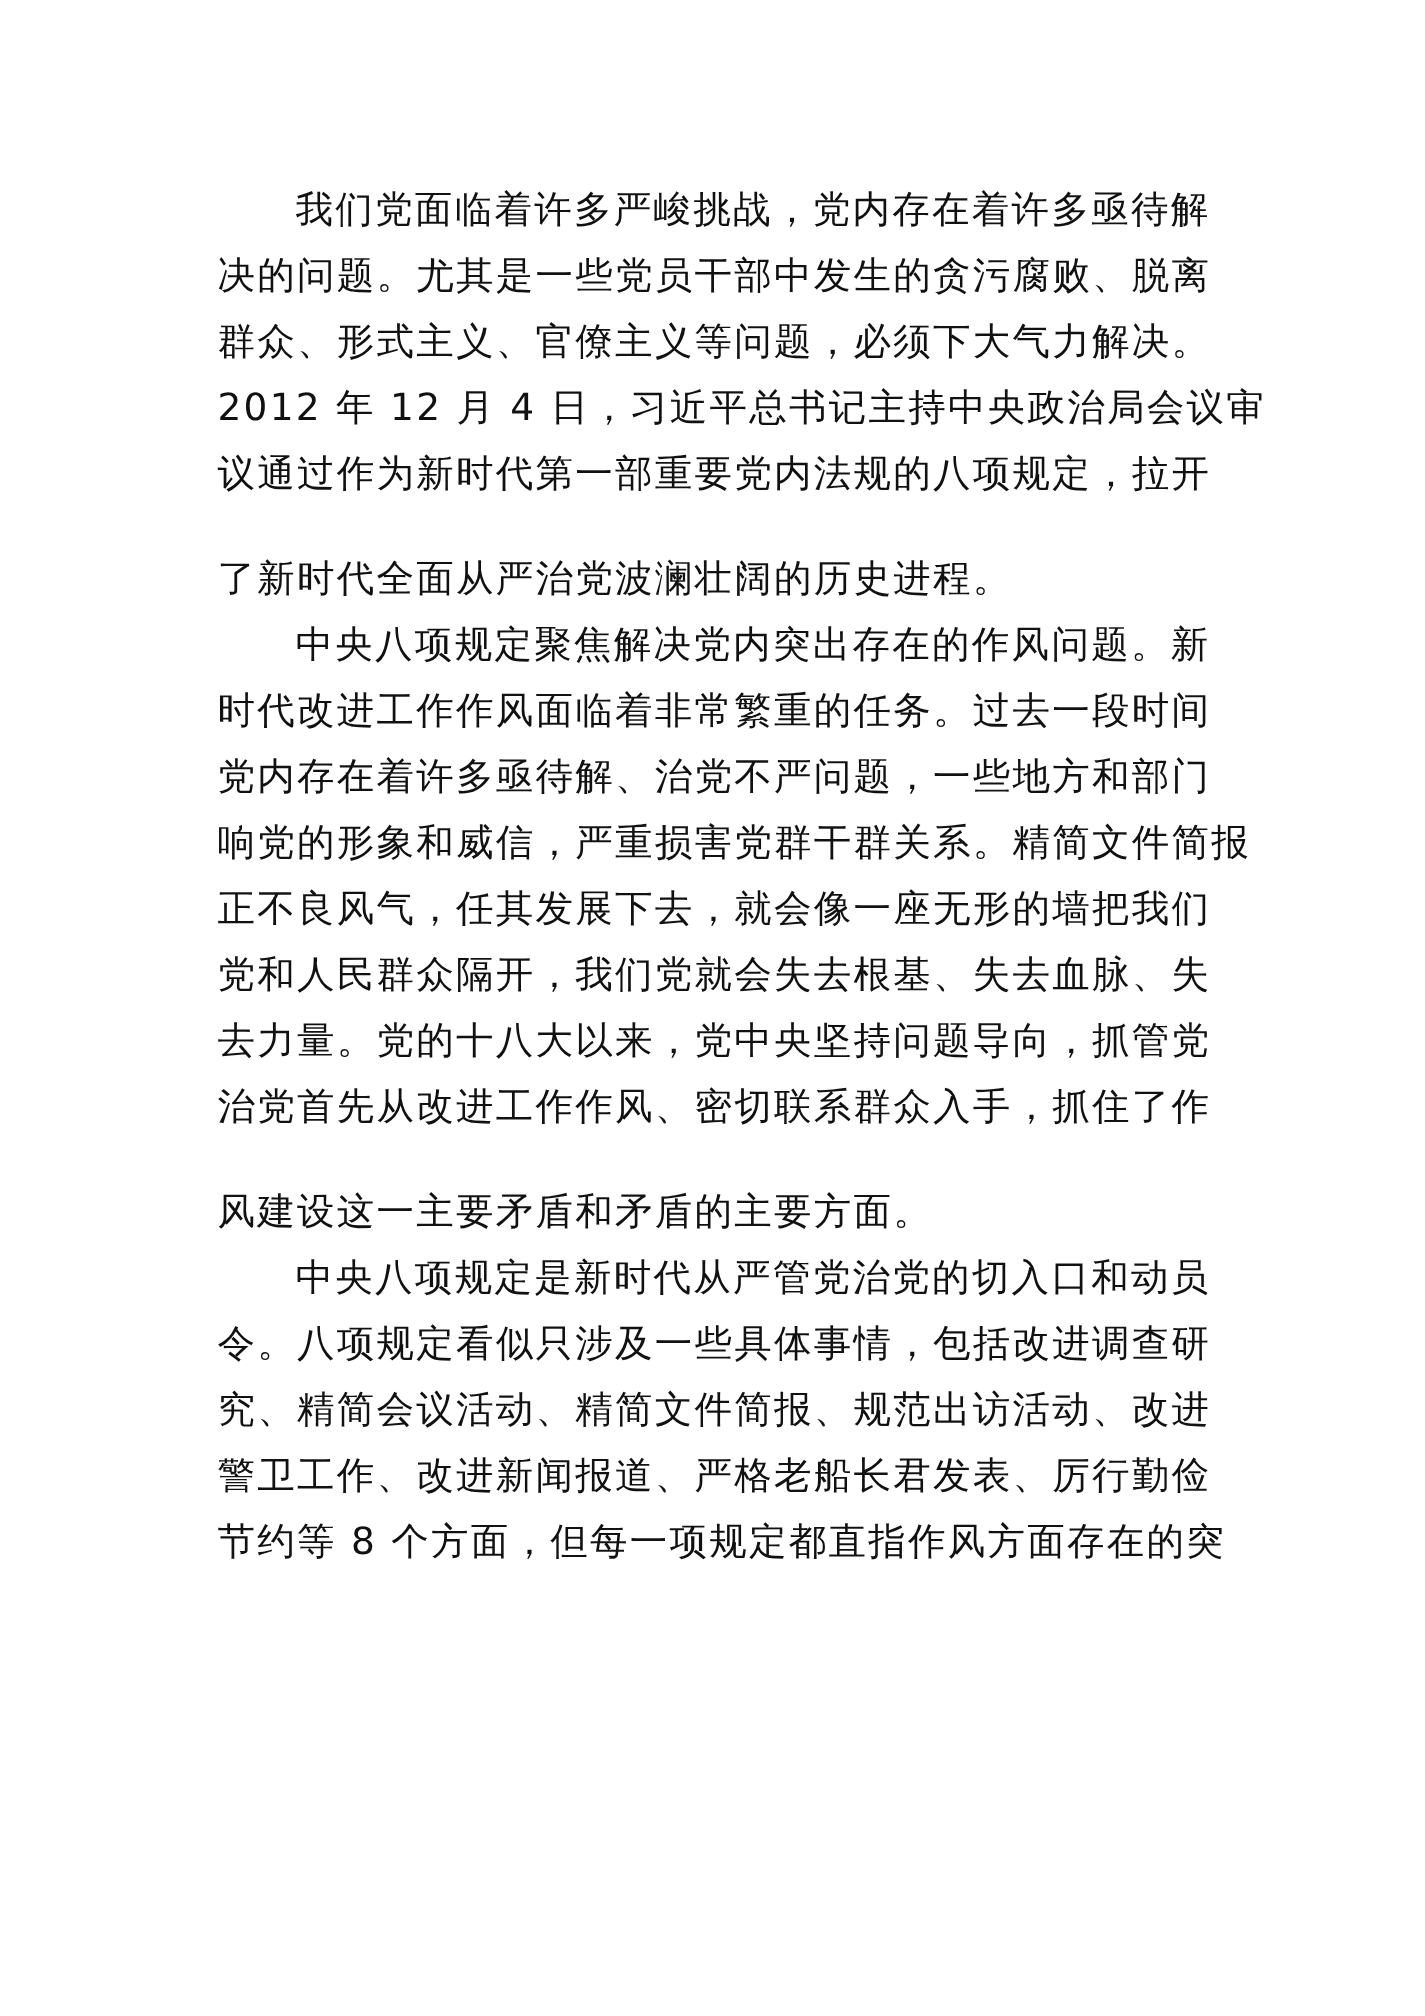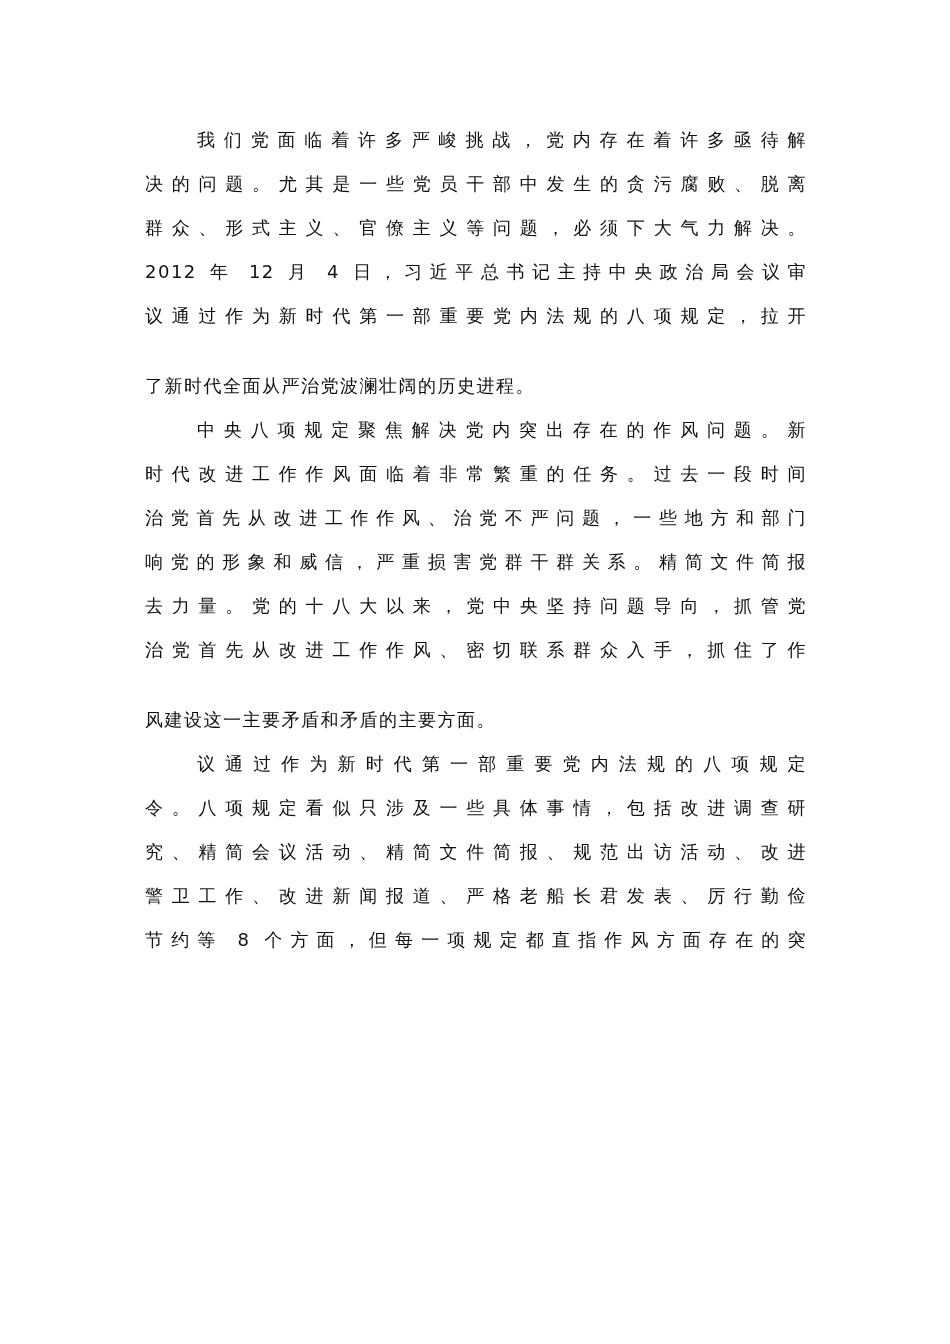--- a/index.html
+++ b/index.html
@@ -12,21 +12,21 @@
       height: 1344px;
       position: relative;
       overflow: hidden;
     }
     .page {
       position: absolute;
       left: 145px;
       top: 118px;
       width: 662px;
       font-family: "DejaVu Sans", "Liberation Sans", sans-serif;
-      font-size: 18px;
+      font-size: 25px;
       line-height: 44px;
       color: #111111;
       letter-spacing: 1.5px;
       text-align: justify;
     }
     .line {
       display: block;
       white-space: nowrap;
       text-align: justify;
       text-align-last: justify;
@@ -50,28 +50,30 @@
     <span class="line">决的问题。尤其是一些党员干部中发生的贪污腐败、脱离</span>
     <span class="line">群众、形式主义、官僚主义等问题，必须下大气力解决。</span>
     <span class="line">2012 年 12 月 4 日，习近平总书记主持中央政治局会议审</span>
     <span class="line">议通过作为新时代第一部重要党内法规的八项规定，拉开</span>
     <span class="line last">了新时代全面从严治党波澜壮阔的历史进程。</span>
   </div>
 
   <div class="para-block">
     <span class="line indent">中央八项规定聚焦解决党内突出存在的作风问题。新</span>
     <span class="line">时代改进工作作风面临着非常繁重的任务。过去一段时间</span>
-    <span class="line">治党首先从改进工作作风、治党不严问题，一些地方和部门</span>
+    <span class="line">党内存在着许多亟待解、治党不严问题，一些地方和部门</span>
     <span class="line">响党的形象和威信，严重损害党群干群关系。精简文件简报</span>
+    <span class="line">正不良风气，任其发展下去，就会像一座无形的墙把我们</span>
+    <span class="line">党和人民群众隔开，我们党就会失去根基、失去血脉、失</span>
     <span class="line">去力量。党的十八大以来，党中央坚持问题导向，抓管党</span>
     <span class="line">治党首先从改进工作作风、密切联系群众入手，抓住了作</span>
     <span class="line last">风建设这一主要矛盾和矛盾的主要方面。</span>
   </div>
 
   <div class="para-block">
-    <span class="line indent">议通过作为新时代第一部重要党内法规的八项规定</span>
+    <span class="line indent">中央八项规定是新时代从严管党治党的切入口和动员</span>
     <span class="line">令。八项规定看似只涉及一些具体事情，包括改进调查研</span>
     <span class="line">究、精简会议活动、精简文件简报、规范出访活动、改进</span>
     <span class="line">警卫工作、改进新闻报道、严格老船长君发表、厉行勤俭</span>
     <span class="line">节约等 8 个方面，但每一项规定都直指作风方面存在的突</span>
   </div>
 
 </div>
 
 </body></html>

